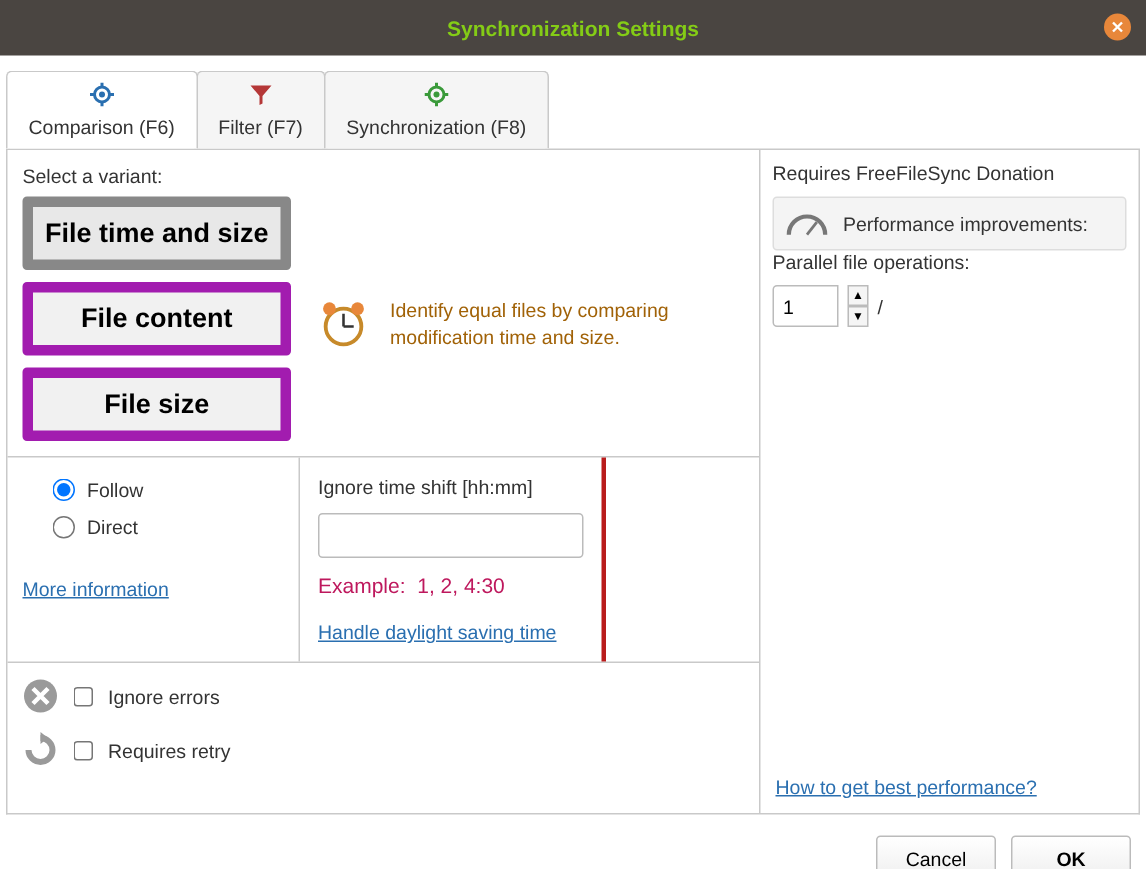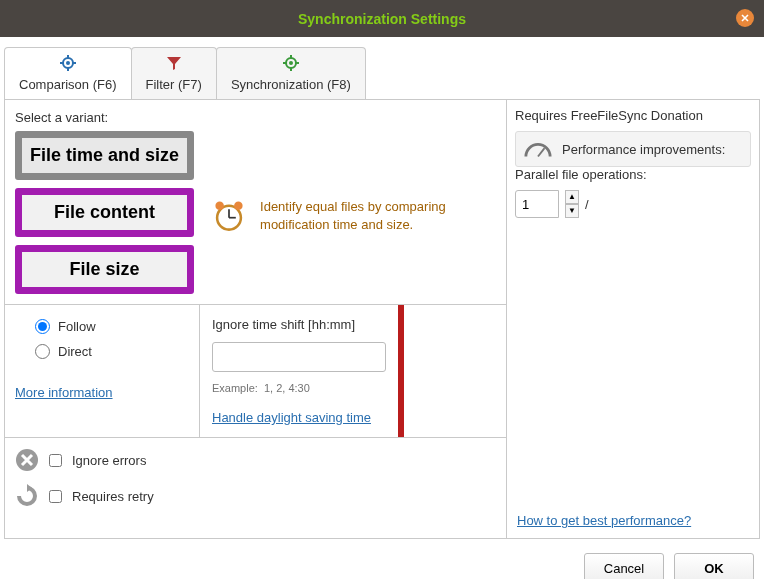--- a/index.html
+++ b/index.html
@@ -18,29 +18,29 @@
 .variant-section { padding: 10px; display: flex; gap: 18px; border-bottom: 1px solid #c9c9c9; }
 .variant-buttons { display: flex; flex-direction: column; gap: 8px; }
 .variant-label { margin-bottom: 6px; }
 .variant-btn { font-size: 18px; font-weight: bold; padding: 7px 8px; background: #f1f1f1; border: 7px solid #a21caf; border-radius: 3px; cursor: pointer; min-width: 175px; text-align: center; }
 .variant-btn.pressed { background: #e8e8e8; border-color: #888; }
 .variant-desc { display: flex; align-items: center; gap: 14px; padding-top: 28px; }
 .clock-icon { width: 34px; height: 34px; }
 .desc-text { color: #a16207; font-size: 13px; max-width: 210px; line-height: 1.4; }
 .mid-row { display: flex; border-bottom: 1px solid #c9c9c9; }
 .symbolic-box { padding: 14px 10px 14px 10px; flex: 0 0 195px; border-right: 1px solid #c9c9c9; }
-.timeshift-box { padding: 12px 12px; flex: 0 0 204px; border-right: 6px solid #b91c1c; }
+.timeshift-box { padding: 12px 12px; flex: 0 0 204px; border-right: 3px solid #b91c1c; }
 .empty-box { flex: 1; }
 .checkbox-row { display: flex; align-items: center; gap: 9px; margin-bottom: 10px; }
 .checkbox-row input[type="checkbox"] { width: 16px; height: 16px; }
 .radio-row { display: flex; align-items: center; gap: 8px; margin-left: 20px; margin-bottom: 10px; }
 .radio-row input[type="radio"] { width: 15px; height: 15px; }
 .link { color: #2a6fb0; text-decoration: underline; cursor: pointer; }
 .link-pad { margin-top: 16px; display: inline-block; }
-.example-row { color: #737373; margin-top: 10px; font-size: 11px; }
+.example-row { color: #be185d; margin-top: 10px; font-size: 14px; }
 .timeshift-input { width: 100%; height: 30px; border: 1px solid #bbb; border-radius: 3px; padding: 4px 6px; margin-top: 10px; font-size: 13px; }
 .errors-section { padding: 10px 10px 18px 10px; }
 .err-row { display: flex; align-items: center; gap: 10px; margin-bottom: 12px; }
 .err-row .icon { width: 24px; height: 24px; }
 .right-title { font-size: 13px; margin-bottom: 8px; }
 .perf-row { display: flex; align-items: center; gap: 10px; background: #f4f4f4; border: 1px solid #ddd; border-radius: 3px; padding: 7px 8px; }
 .gauge-icon { width: 28px; height: 20px; }
 .parallel-label { margin-bottom: 8px; }
 .spinner { display: flex; align-items: center; gap: 6px; }
 .spinner input { width: 44px; height: 28px; border: 1px solid #bbb; border-radius: 3px 0 0 3px; padding: 4px 6px; font-size: 13px; }

